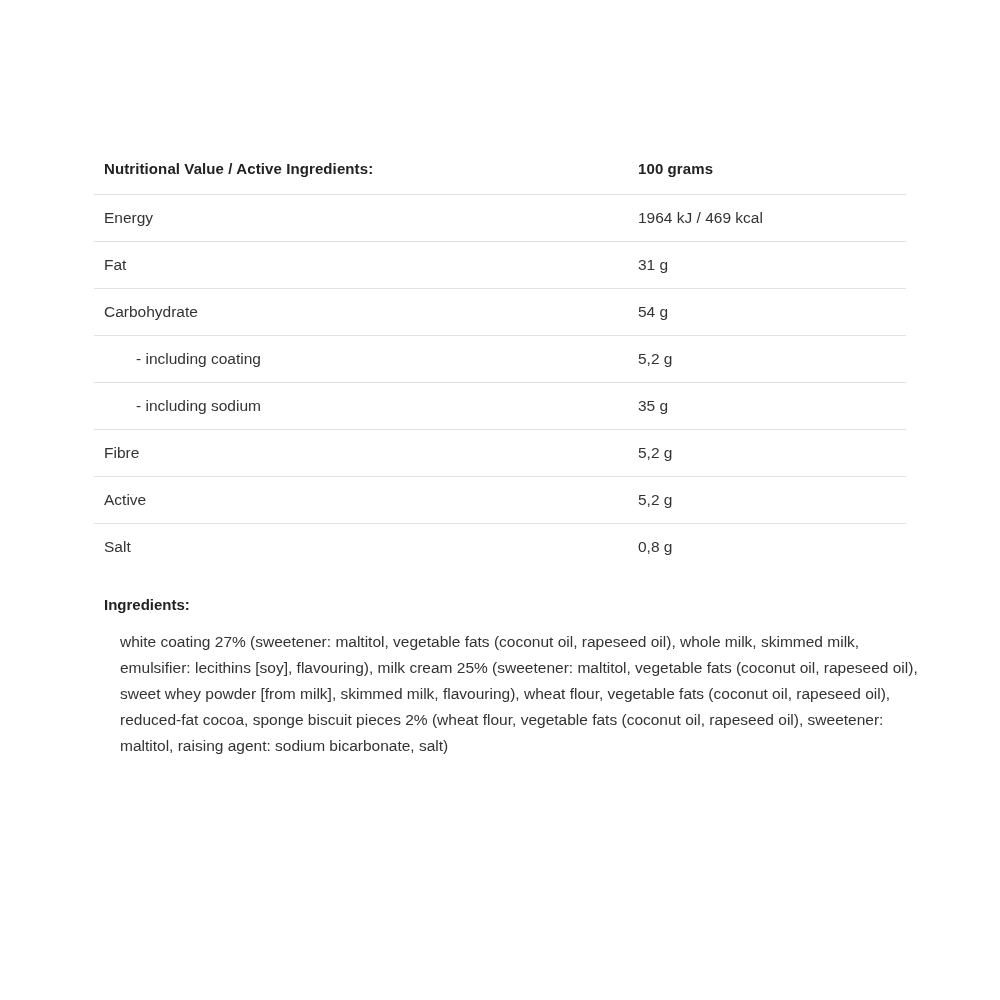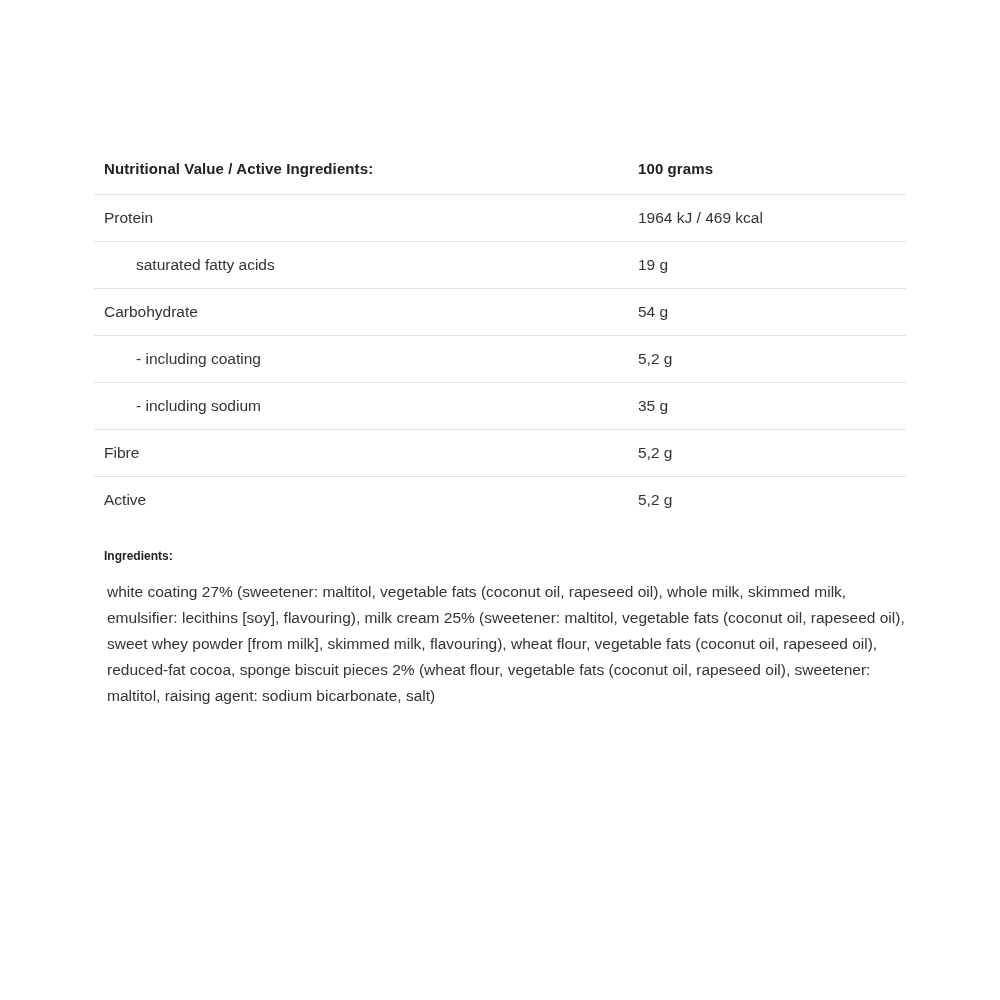--- a/index.html
+++ b/index.html
@@ -69,30 +69,30 @@
     padding-left: 42px;
   }
   col.c-label { width: 530px; }
   col.c-value { width: 282px; }
 
   .ingredients-block {
     margin-top: 26px;
     padding-left: 10px;
   }
   .ingredients-title {
-    font-size: 12px;
+    font-size: 15px;
     font-weight: bold;
     color: #222222;
     margin: 0 0 16px 0;
   }
   .ingredients-text {
     font-size: 15.5px;
     line-height: 26px;
     color: #333333;
-    margin: 3px;
+    margin: 16px;
     width: 812px;
   }
 </style>
 </head>
 <body>
 
 <div class="page">
   <div class="content">
 
     <table class="nutrition">
@@ -101,26 +101,26 @@
         <col class="c-value">
       </colgroup>
       <thead>
         <tr>
           <th class="col-label">Nutritional Value / Active Ingredients:</th>
           <th class="col-value">100 grams</th>
         </tr>
       </thead>
       <tbody>
         <tr>
-          <td class="col-label">Protein</td>
+          <td class="col-label">Energy</td>
           <td class="col-value">1964 kJ / 469 kcal</td>
         </tr>
-        <tr class="indented">
-          <td class="col-label">saturated fatty acids</td>
-          <td class="col-value">19 g</td>
+        <tr>
+          <td class="col-label">Fat</td>
+          <td class="col-value">31 g</td>
         </tr>
         <tr>
           <td class="col-label">Carbohydrate</td>
           <td class="col-value">54 g</td>
         </tr>
         <tr class="indented">
           <td class="col-label">- including coating</td>
           <td class="col-value">5,2 g</td>
         </tr>
         <tr class="indented">
@@ -128,20 +128,24 @@
           <td class="col-value">35 g</td>
         </tr>
         <tr>
           <td class="col-label">Fibre</td>
           <td class="col-value">5,2 g</td>
         </tr>
         <tr>
           <td class="col-label">Active</td>
           <td class="col-value">5,2 g</td>
         </tr>
+        <tr>
+          <td class="col-label">Salt</td>
+          <td class="col-value">0,8 g</td>
+        </tr>
       </tbody>
     </table>
 
     <div class="ingredients-block">
       <p class="ingredients-title">Ingredients:</p>
       <p class="ingredients-text">white coating 27% (sweetener: maltitol, vegetable fats (coconut oil, rapeseed oil), whole milk, skimmed milk, emulsifier: lecithins [soy], flavouring), milk cream 25% (sweetener: maltitol, vegetable fats (coconut oil, rapeseed oil), sweet whey powder [from milk], skimmed milk, flavouring), wheat flour, vegetable fats (coconut oil, rapeseed oil), reduced-fat cocoa, sponge biscuit pieces 2% (wheat flour, vegetable fats (coconut oil, rapeseed oil), sweetener: maltitol, raising agent: sodium bicarbonate, salt)</p>
     </div>
 
   </div>
 </div>

